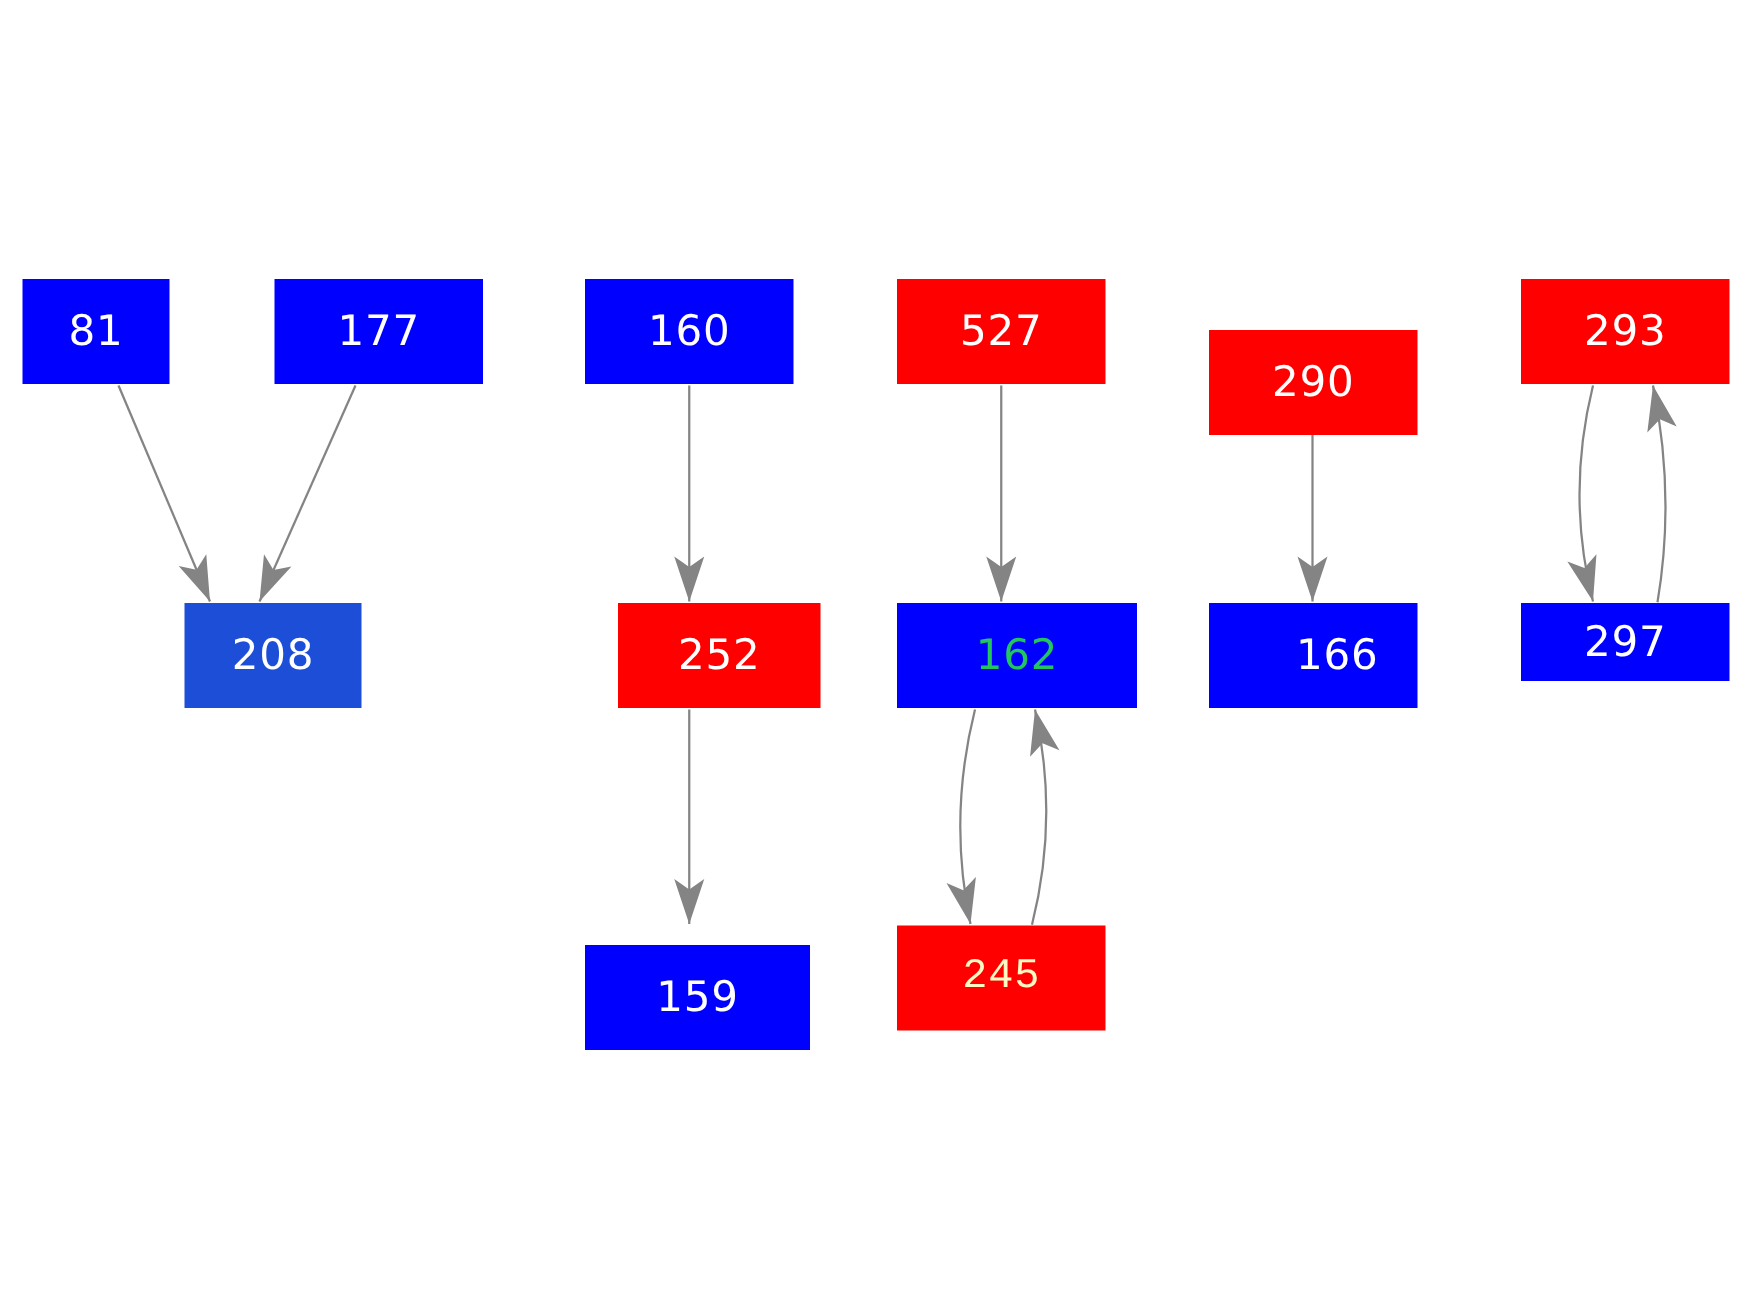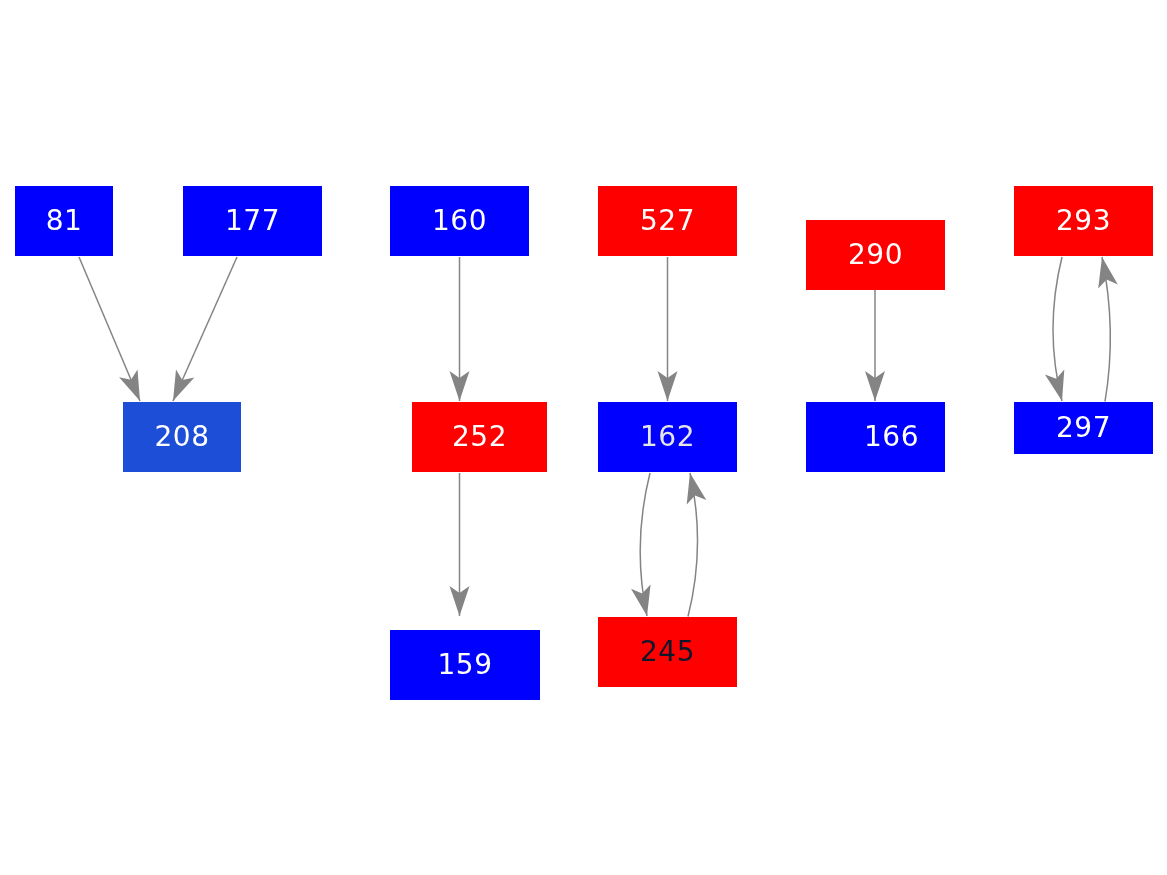--- a/index.html
+++ b/index.html
@@ -83,24 +83,24 @@
       </div>
       <div class="node" style="left: 412px; top: 402px; width: 135px; height: 70px; background: rgb(255, 0, 0); color: #ffffff;">
         <span>252</span>
       </div>
       <div class="node" style="left: 390px; top: 630px; width: 150px; height: 70px; background: rgb(0, 0, 255); color: rgb(255, 255, 255);">
         <span>159</span>
       </div>
       <div class="node" style="left: 598px; top: 186px; width: 139px; height: 70px; background: rgb(255, 0, 0); color: rgb(255, 255, 255);">
         <span>527</span>
       </div>
-      <div class="node" style="left: 598px; top: 402px; width: 139px; height: 70px; background: rgb(0, 0, 255); color: #e5e5e5; align-items: center;">
+      <div class="node" style="left: 598px; top: 402px; width: 160px; height: 70px; background: rgb(0, 0, 255); color: #22c55e; align-items: center;">
         <span>162</span>
       </div>
-      <div class="node" style="left: 598px; top: 617px; width: 139px; height: 70px; background: rgb(255, 0, 0); color: #0f172a;">
+      <div class="node" style="left: 598px; top: 617px; width: 139px; height: 70px; background: rgb(255, 0, 0); color: #fef9c3; font-family: Liberation Mono, monospace;">
         <span>245</span>
       </div>
       <div class="node" style="left: 806px; top: 186px; width: 139px; height: 70px; background: rgb(255, 0, 0); color: rgb(255, 255, 255); margin-top: 34px;">
         <span>290</span>
       </div>
       <div class="node" style="left: 806px; top: 402px; width: 139px; height: 70px; background: rgb(0, 0, 255); color: rgb(255, 255, 255); padding-left: 32px;">
         <span>166</span>
       </div>
       <div class="node" style="left: 1014px; top: 186px; width: 139px; height: 70px; background: rgb(255, 0, 0); color: rgb(255, 255, 255);">
         <span>293</span>

